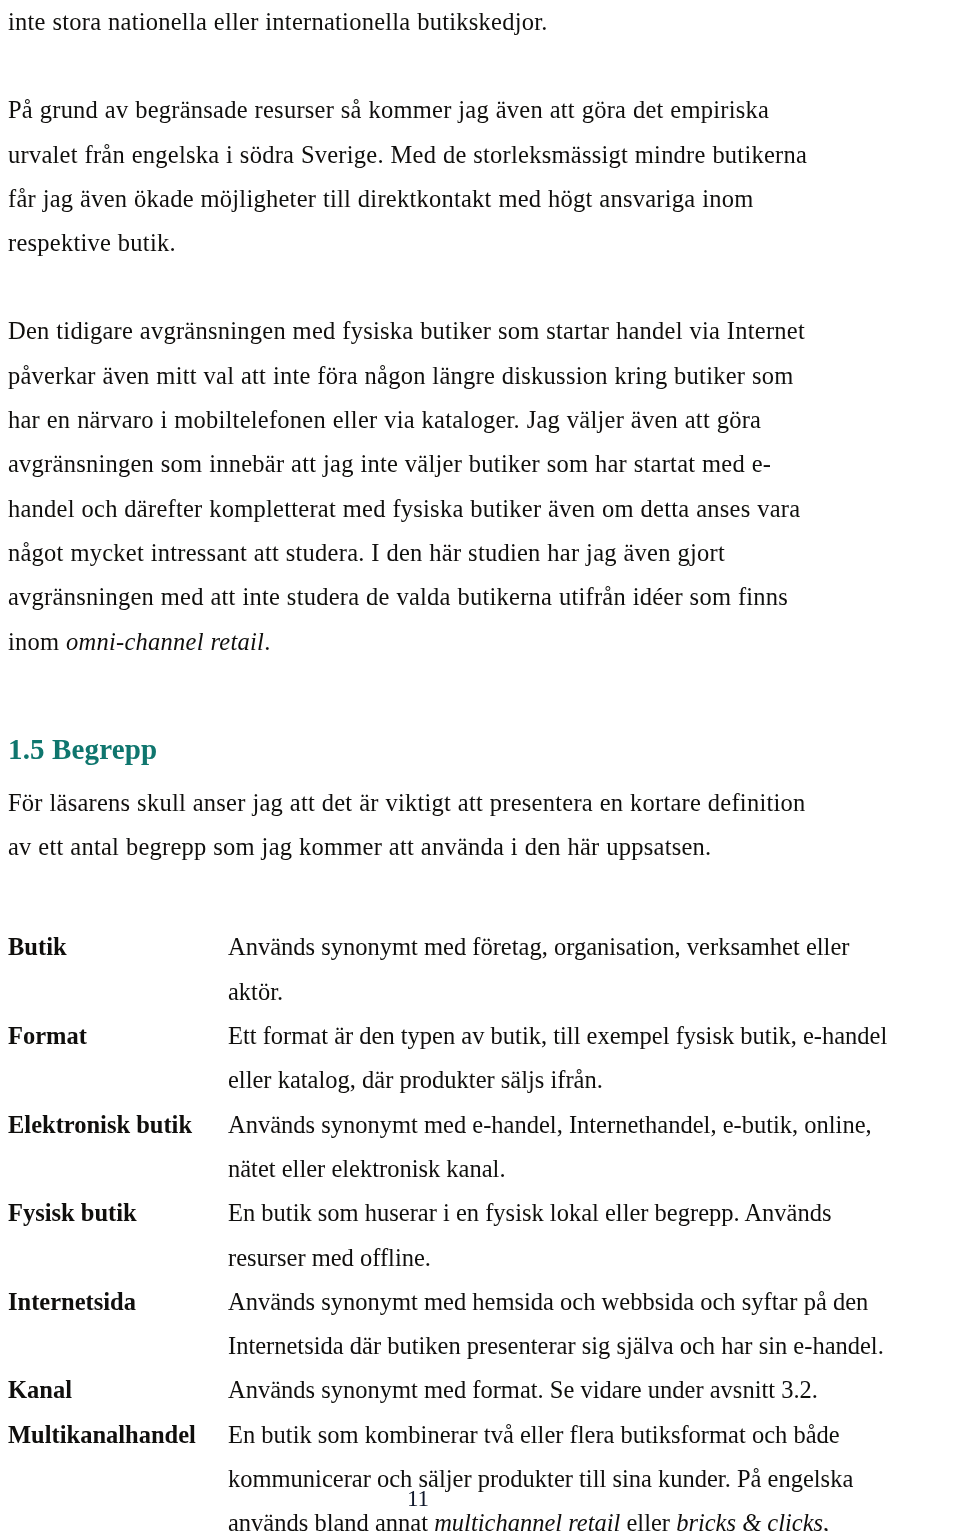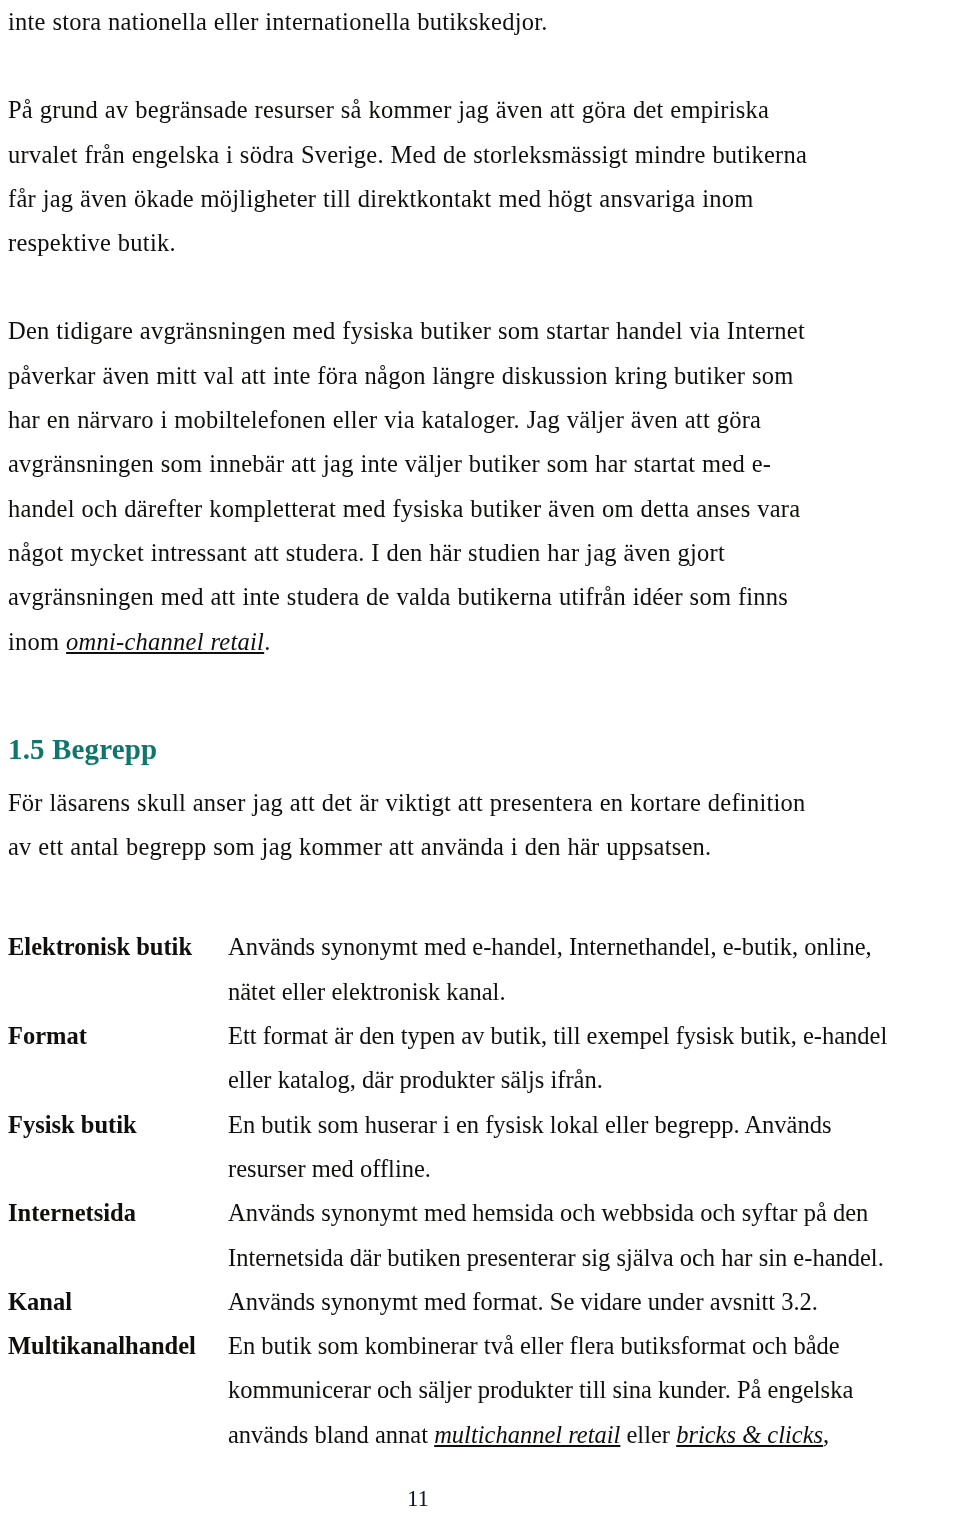--- a/index.html
+++ b/index.html
@@ -77,21 +77,21 @@
     flex: 1 1 auto;
     font-size: 24.5px;
     line-height: 44.3px;
     max-width: 722px;
   }
   .g-def .dl {
     display: block;
     white-space: nowrap;
   }
 
-  em, .it { font-style: italic; text-decoration: underline; }
+  em, .it { font-style: italic; }
 
   
   .page-number {
     position: absolute;
     left: 0;
     right: 0;
     bottom: 18px;
     text-align: center;
     font-size: 23px;
     line-height: 28px;
@@ -133,34 +133,41 @@
 
   <div class="heading-spacer-bottom"></div>
 
   <p class="para">
     <span class="dl">För läsarens skull anser jag att det är viktigt att presentera en kortare definition av ett</span>
     <span class="dl">antal begrepp som jag kommer att använda i den här uppsatsen.</span>
   </p>
 
   <div class="glossary">
 
+    <div class="g-row">
+      <div class="g-term">Butik</div>
+      <div class="g-def">
+        <span class="dl">Används synonymt med företag, organisation, verksamhet eller</span>
+        <span class="dl">aktör.</span>
+      </div>
+    </div>
+
+    <div class="g-row">
+      <div class="g-term">Format</div>
+      <div class="g-def">
+        <span class="dl">Ett format är den typen av butik, till exempel fysisk butik, e-handel</span>
+        <span class="dl">eller katalog, där produkter säljs ifrån.</span>
+      </div>
+    </div>
 
     <div class="g-row">
       <div class="g-term">Elektronisk butik</div>
       <div class="g-def">
         <span class="dl">Används synonymt med e-handel, Internethandel, e-butik, online,</span>
         <span class="dl">nätet eller elektronisk kanal.</span>
-      </div>
-    </div>
-
-    <div class="g-row">
-      <div class="g-term">Format</div>
-      <div class="g-def">
-        <span class="dl">Ett format är den typen av butik, till exempel fysisk butik, e-handel</span>
-        <span class="dl">eller katalog, där produkter säljs ifrån.</span>
       </div>
     </div>
 
     <div class="g-row">
       <div class="g-term">Fysisk butik</div>
       <div class="g-def">
         <span class="dl">En butik som huserar i en fysisk lokal eller begrepp. Används</span>
         <span class="dl">resurser med offline.</span>
       </div>
     </div>

